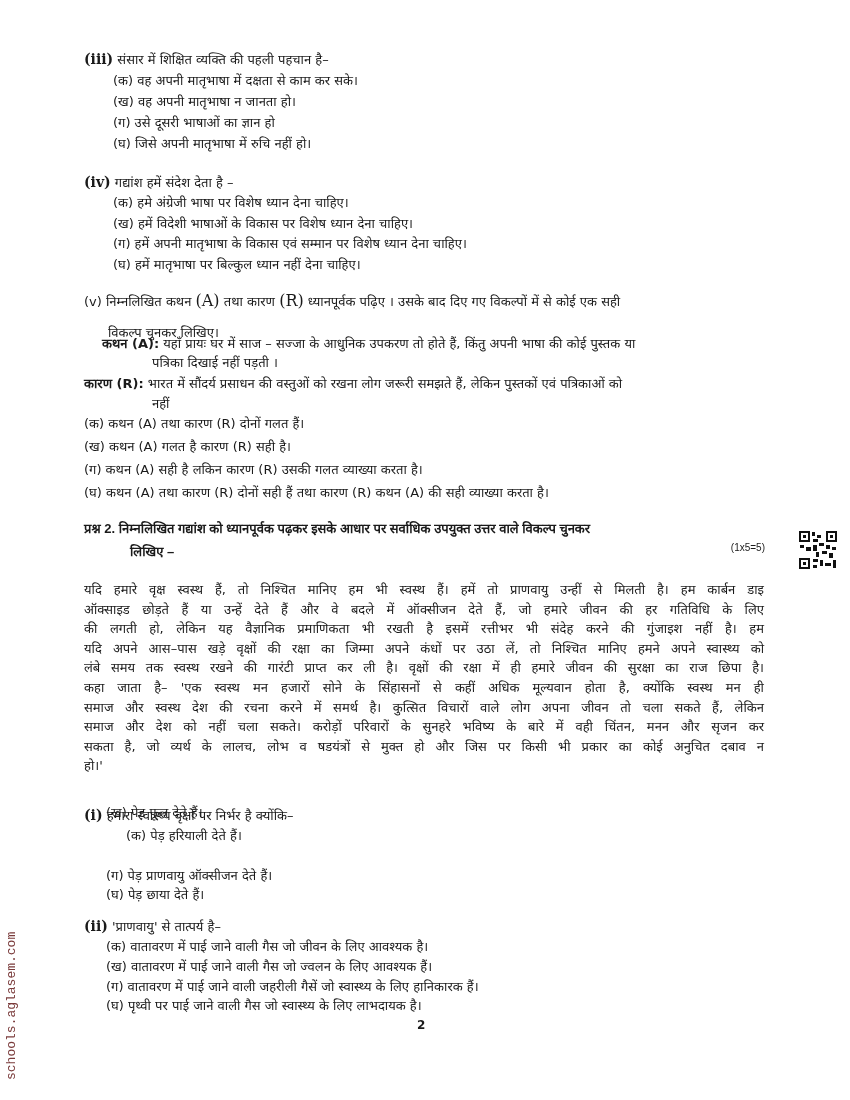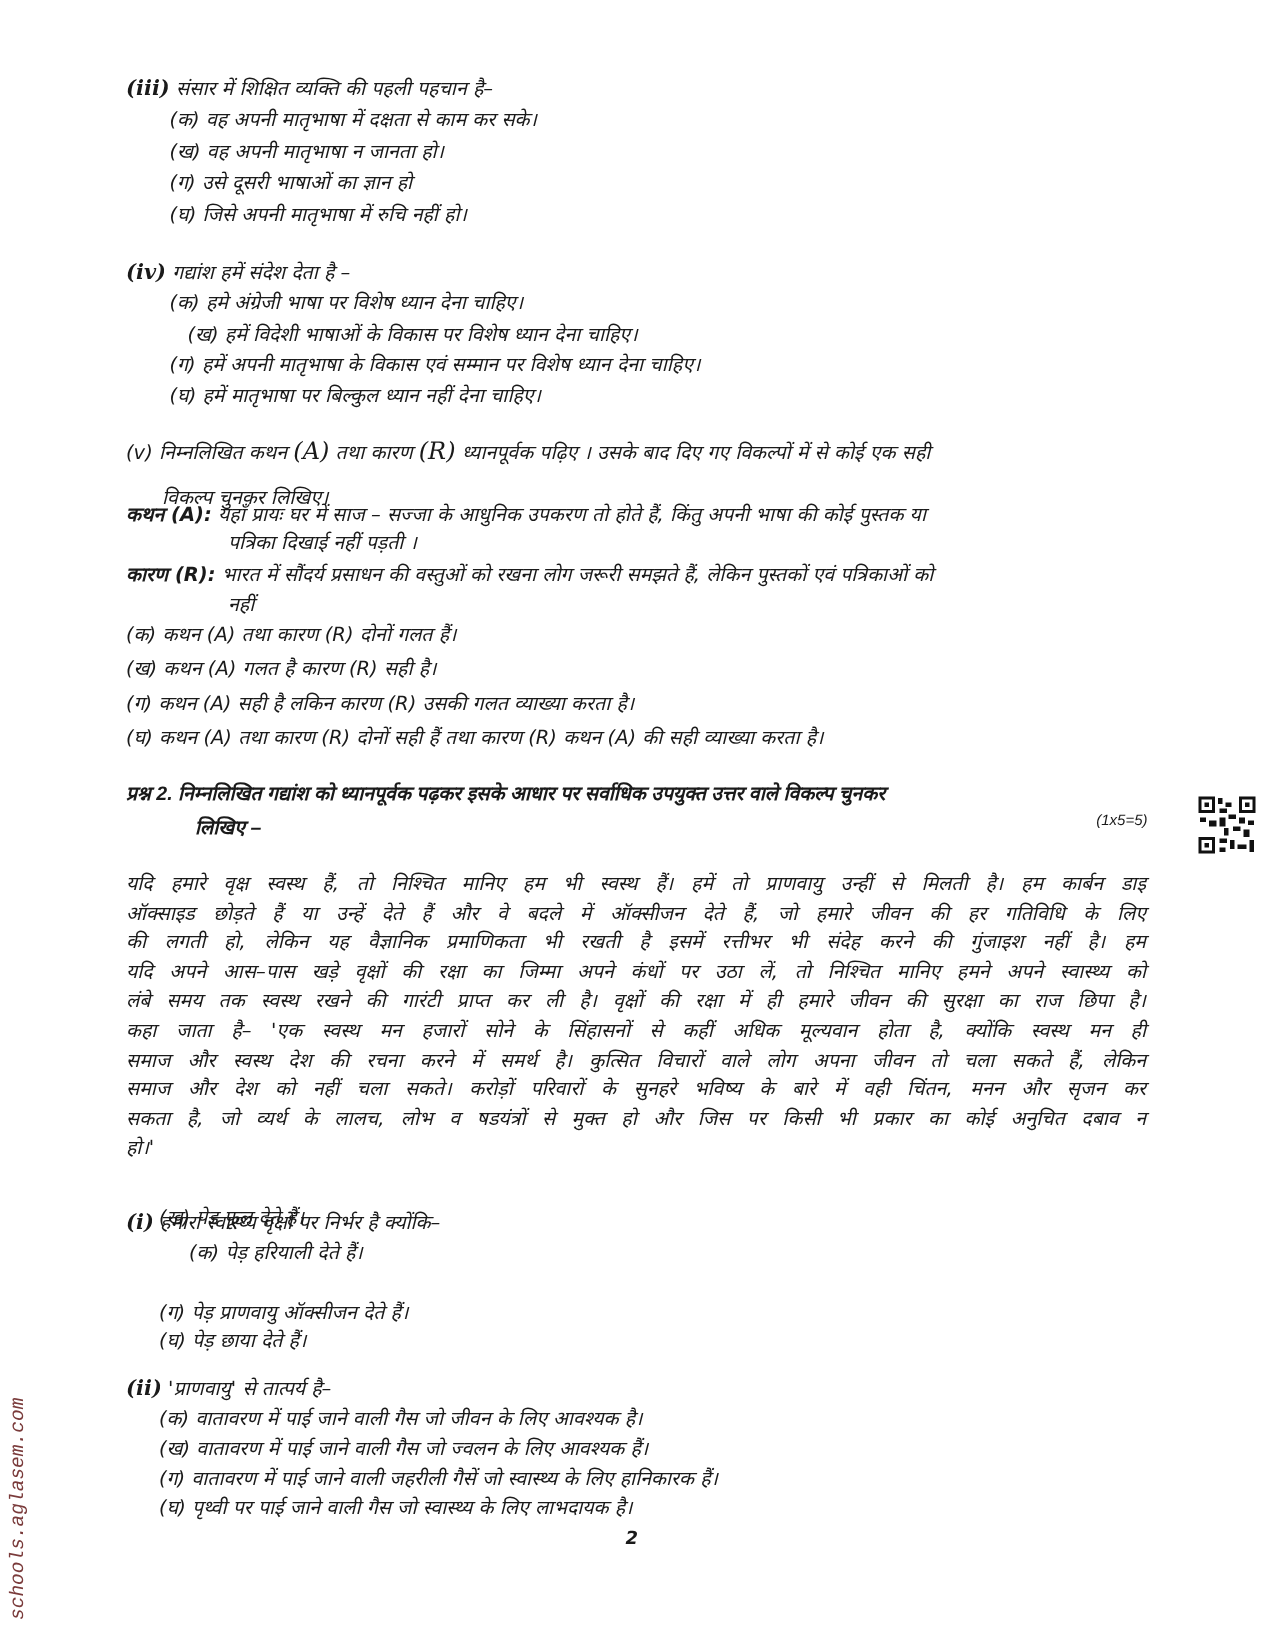--- a/index.html
+++ b/index.html
@@ -1,18 +1,18 @@
 <!DOCTYPE html>
 <html><head>
 <meta charset="utf-8">
 <style>
   html, body { margin:0; padding:0; background:#ffffff; }
   body { width:850px; height:1100px; position:relative; overflow:hidden;
          font-family:"DejaVu Sans", sans-serif; color:#1a1a1a; }
-  .page { position:absolute; left:0; top:0; width:850px; height:1100px;font-style:italic; }
+  .page { position:absolute; left:0; top:0; width:850px; height:1100px; }
   .line { position:absolute; font-size:13px; white-space:nowrap; line-height:18px; }
   .qnum { font-family:"DejaVu Serif", serif; font-weight:bold; font-size:14px; }
   .bold { font-weight:bold; }
   .latin { font-family:"DejaVu Serif", serif; font-size:16px; }
   .para { position:absolute; left:84px; top:580px; width:680px; font-size:13px;
           line-height:19.6px; text-align:justify; }
   .para span { display:block; text-align:justify; text-align-last:justify; }
   .para span.last { text-align-last:left; }
   .marks { position:absolute; right:85px; top:542px; font-size:10px; font-family:"Liberation Sans", sans-serif; }
   .qr { position:absolute; left:798px; top:530px; width:40px; height:40px; }
@@ -33,35 +33,35 @@
   <div class="line" style="left:113px;top:72px;">(क) वह अपनी मातृभाषा में दक्षता से काम कर सके।</div>
   <div class="line" style="left:113px;top:93px;">(ख) वह अपनी मातृभाषा न जानता हो।</div>
   <div class="line" style="left:113px;top:114px;">(ग) उसे दूसरी भाषाओं का ज्ञान हो</div>
   <div class="line" style="left:113px;top:135px;">(घ) जिसे अपनी मातृभाषा में रुचि नहीं हो।</div>
 
   <div class="line" style="left:84px;top:173px;">
     <span class="qnum">(iv)</span>
     <span>गद्यांश हमें संदेश देता है –</span>
   </div>
   <div class="line" style="left:113px;top:194px;">(क) हमे अंग्रेजी भाषा पर विशेष ध्यान देना चाहिए।</div>
-  <div class="line" style="left:113px;top:215px;margin-left:12px;">(ख) हमें विदेशी भाषाओं के विकास पर विशेष ध्यान देना चाहिए।</div>
+  <div class="line" style="left:113px;top:215px;">(ख) हमें विदेशी भाषाओं के विकास पर विशेष ध्यान देना चाहिए।</div>
   <div class="line" style="left:113px;top:235px;">(ग) हमें अपनी मातृभाषा के विकास एवं सम्मान पर विशेष ध्यान देना चाहिए।</div>
   <div class="line" style="left:113px;top:256px;">(घ) हमें मातृभाषा पर बिल्कुल ध्यान नहीं देना चाहिए।</div>
 
   <div class="line" style="left:84px;top:292px;">
     <span>(v)</span>
     <span>निम्नलिखित कथन</span>
     <span class="latin">(A)</span>
     <span>तथा कारण</span>
     <span class="latin">(R)</span>
     <span>ध्यानपूर्वक पढ़िए । उसके बाद दिए गए विकल्पों में से कोई एक सही</span>
   </div>
   <div class="line" style="left:108px;top:324px;">विकल्प चुनकर लिखिए।</div>
 
-  <div class="line" style="left:84px;top:335px;">
+  <div class="line" style="left:102px;top:335px;">
     <span class="bold">कथन (A):</span>
     <span>यहाँ प्रायः घर में साज – सज्जा के आधुनिक उपकरण तो होते हैं, किंतु अपनी भाषा की कोई पुस्तक या</span>
   </div>
   <div class="line" style="left:152px;top:354px;">पत्रिका दिखाई नहीं पड़ती ।</div>
 
   <div class="line" style="left:84px;top:375px;">
     <span class="bold">कारण (R):</span>
     <span>भारत में सौंदर्य प्रसाधन की वस्तुओं को रखना लोग जरूरी समझते हैं, लेकिन पुस्तकों एवं पत्रिकाओं को</span>
   </div>
   <div class="line" style="left:152px;top:395px;">नहीं</div>

